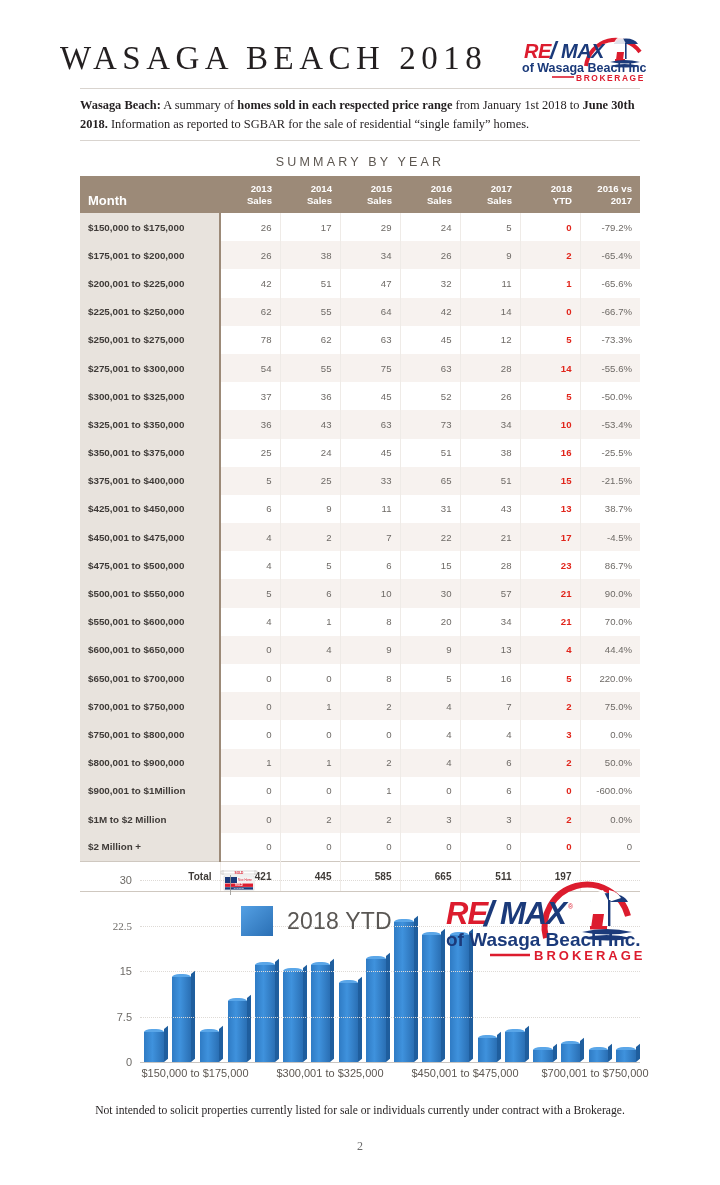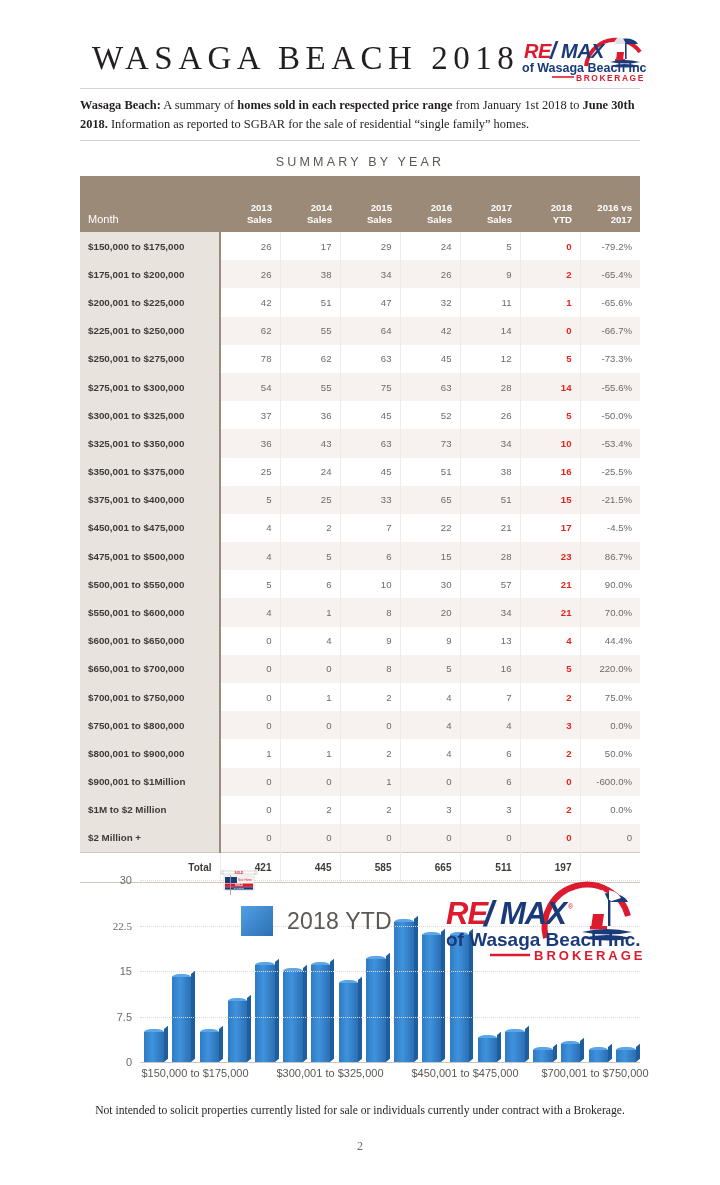--- a/index.html
+++ b/index.html
@@ -4,21 +4,21 @@
 <style>
   * { box-sizing: border-box; }
   html, body { margin:0; padding:0; }
   body {
     width:720px; height:1185px; background:#ffffff;
     font-family:"Liberation Sans", sans-serif;
     position:relative; overflow:hidden;
   }
 
   
-  .header { position:relative; padding:26px 80px 0 92px; height:92px; }
+  .header { position:relative; padding:26px 80px 0 60px; height:92px; }
   .doc-title {
     font-family:"Liberation Serif", serif;
     font-size:33px; letter-spacing:5.5px; color:#231f20;
     font-weight:400; line-height:1; margin:0; padding-top:16px;
     white-space:nowrap;
   }
   .header-logo { position:absolute; right:74px; top:26px; width:132px; height:62px; }
 
   .rule { position:absolute; left:80px; right:80px; height:1px; background:#d9d4cf; }
 
@@ -37,23 +37,23 @@
   }
 
   
   .table-wrap { position:absolute; left:80px; top:176px; width:560px; }
   table.summary { width:100%; border-collapse:collapse; table-layout:fixed; }
 
   table.summary thead th {
     background:#9c8a78; color:#ffffff;
     font-size:9.6px; font-weight:700; padding:6px 8px 7px 8px;
     text-align:right; vertical-align:bottom; line-height:11.5px;
-    border:none; height:56px;
-  }
-  table.summary thead th.th-month { text-align:left; font-weight:400; font-size:11px; }
+    border:none; height:37px;
+  }
+  table.summary thead th.th-month { text-align:left; font-weight:700; font-size:13px; }
   table.summary thead th .hl { display:block; }
 
   table.summary tbody td {
     font-size:9.6px; color:#6e6a66; text-align:right;
     padding:0 8px; height:28.2px; border:none;
     border-right:1px solid #efebe7;
   }
   table.summary tbody td.c-last { border-right:none; }
   table.summary tbody td.label {
     text-align:left; color:#3f3b38; font-weight:700; font-size:9.8px;
@@ -310,20 +310,30 @@
         </tr>
         <tr>
           <td class="label">$375,001 to $400,000</td>
           <td>5</td>
           <td>25</td>
           <td>33</td>
           <td>65</td>
           <td>51</td>
           <td class="ytd">15</td>
           <td class="c-last">-21.5%</td>
+        </tr>
+        <tr>
+          <td class="label">$425,001 to $450,000</td>
+          <td>6</td>
+          <td>9</td>
+          <td>11</td>
+          <td>31</td>
+          <td>43</td>
+          <td class="ytd">13</td>
+          <td class="c-last">38.7%</td>
         </tr>
         <tr>
           <td class="label">$450,001 to $475,000</td>
           <td>4</td>
           <td>2</td>
           <td>7</td>
           <td>22</td>
           <td>21</td>
           <td class="ytd">17</td>
           <td class="c-last">-4.5%</td>

